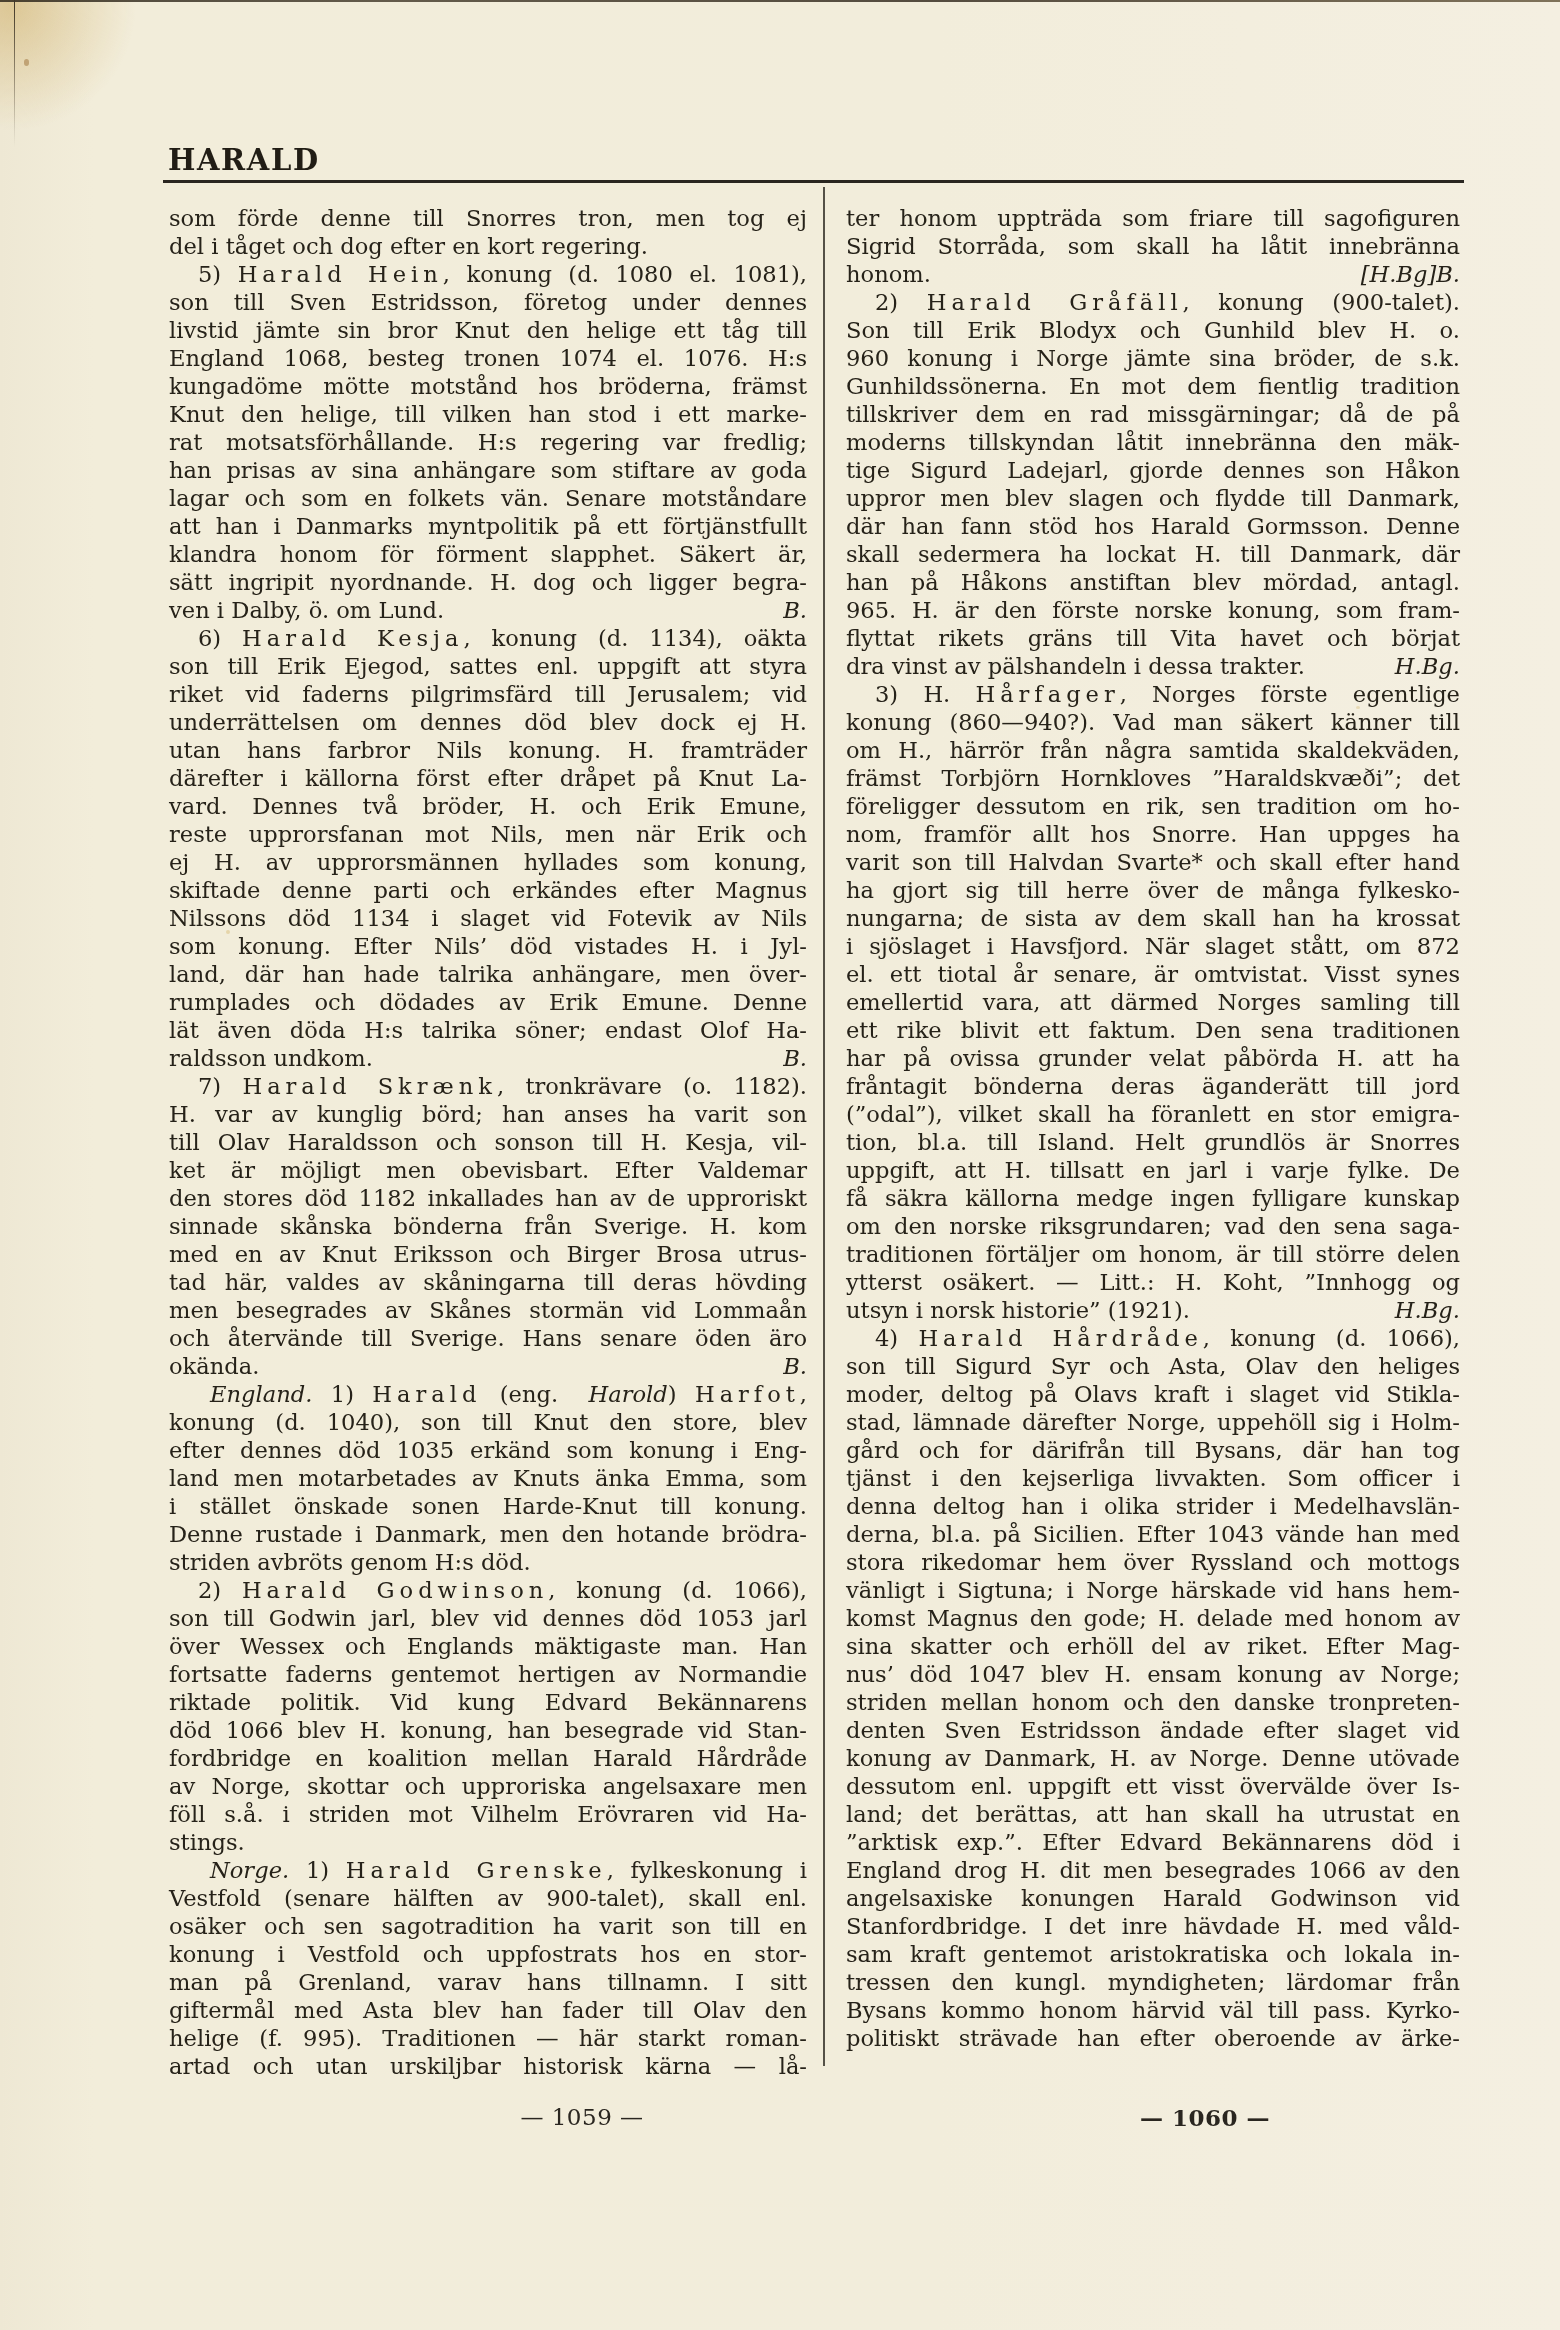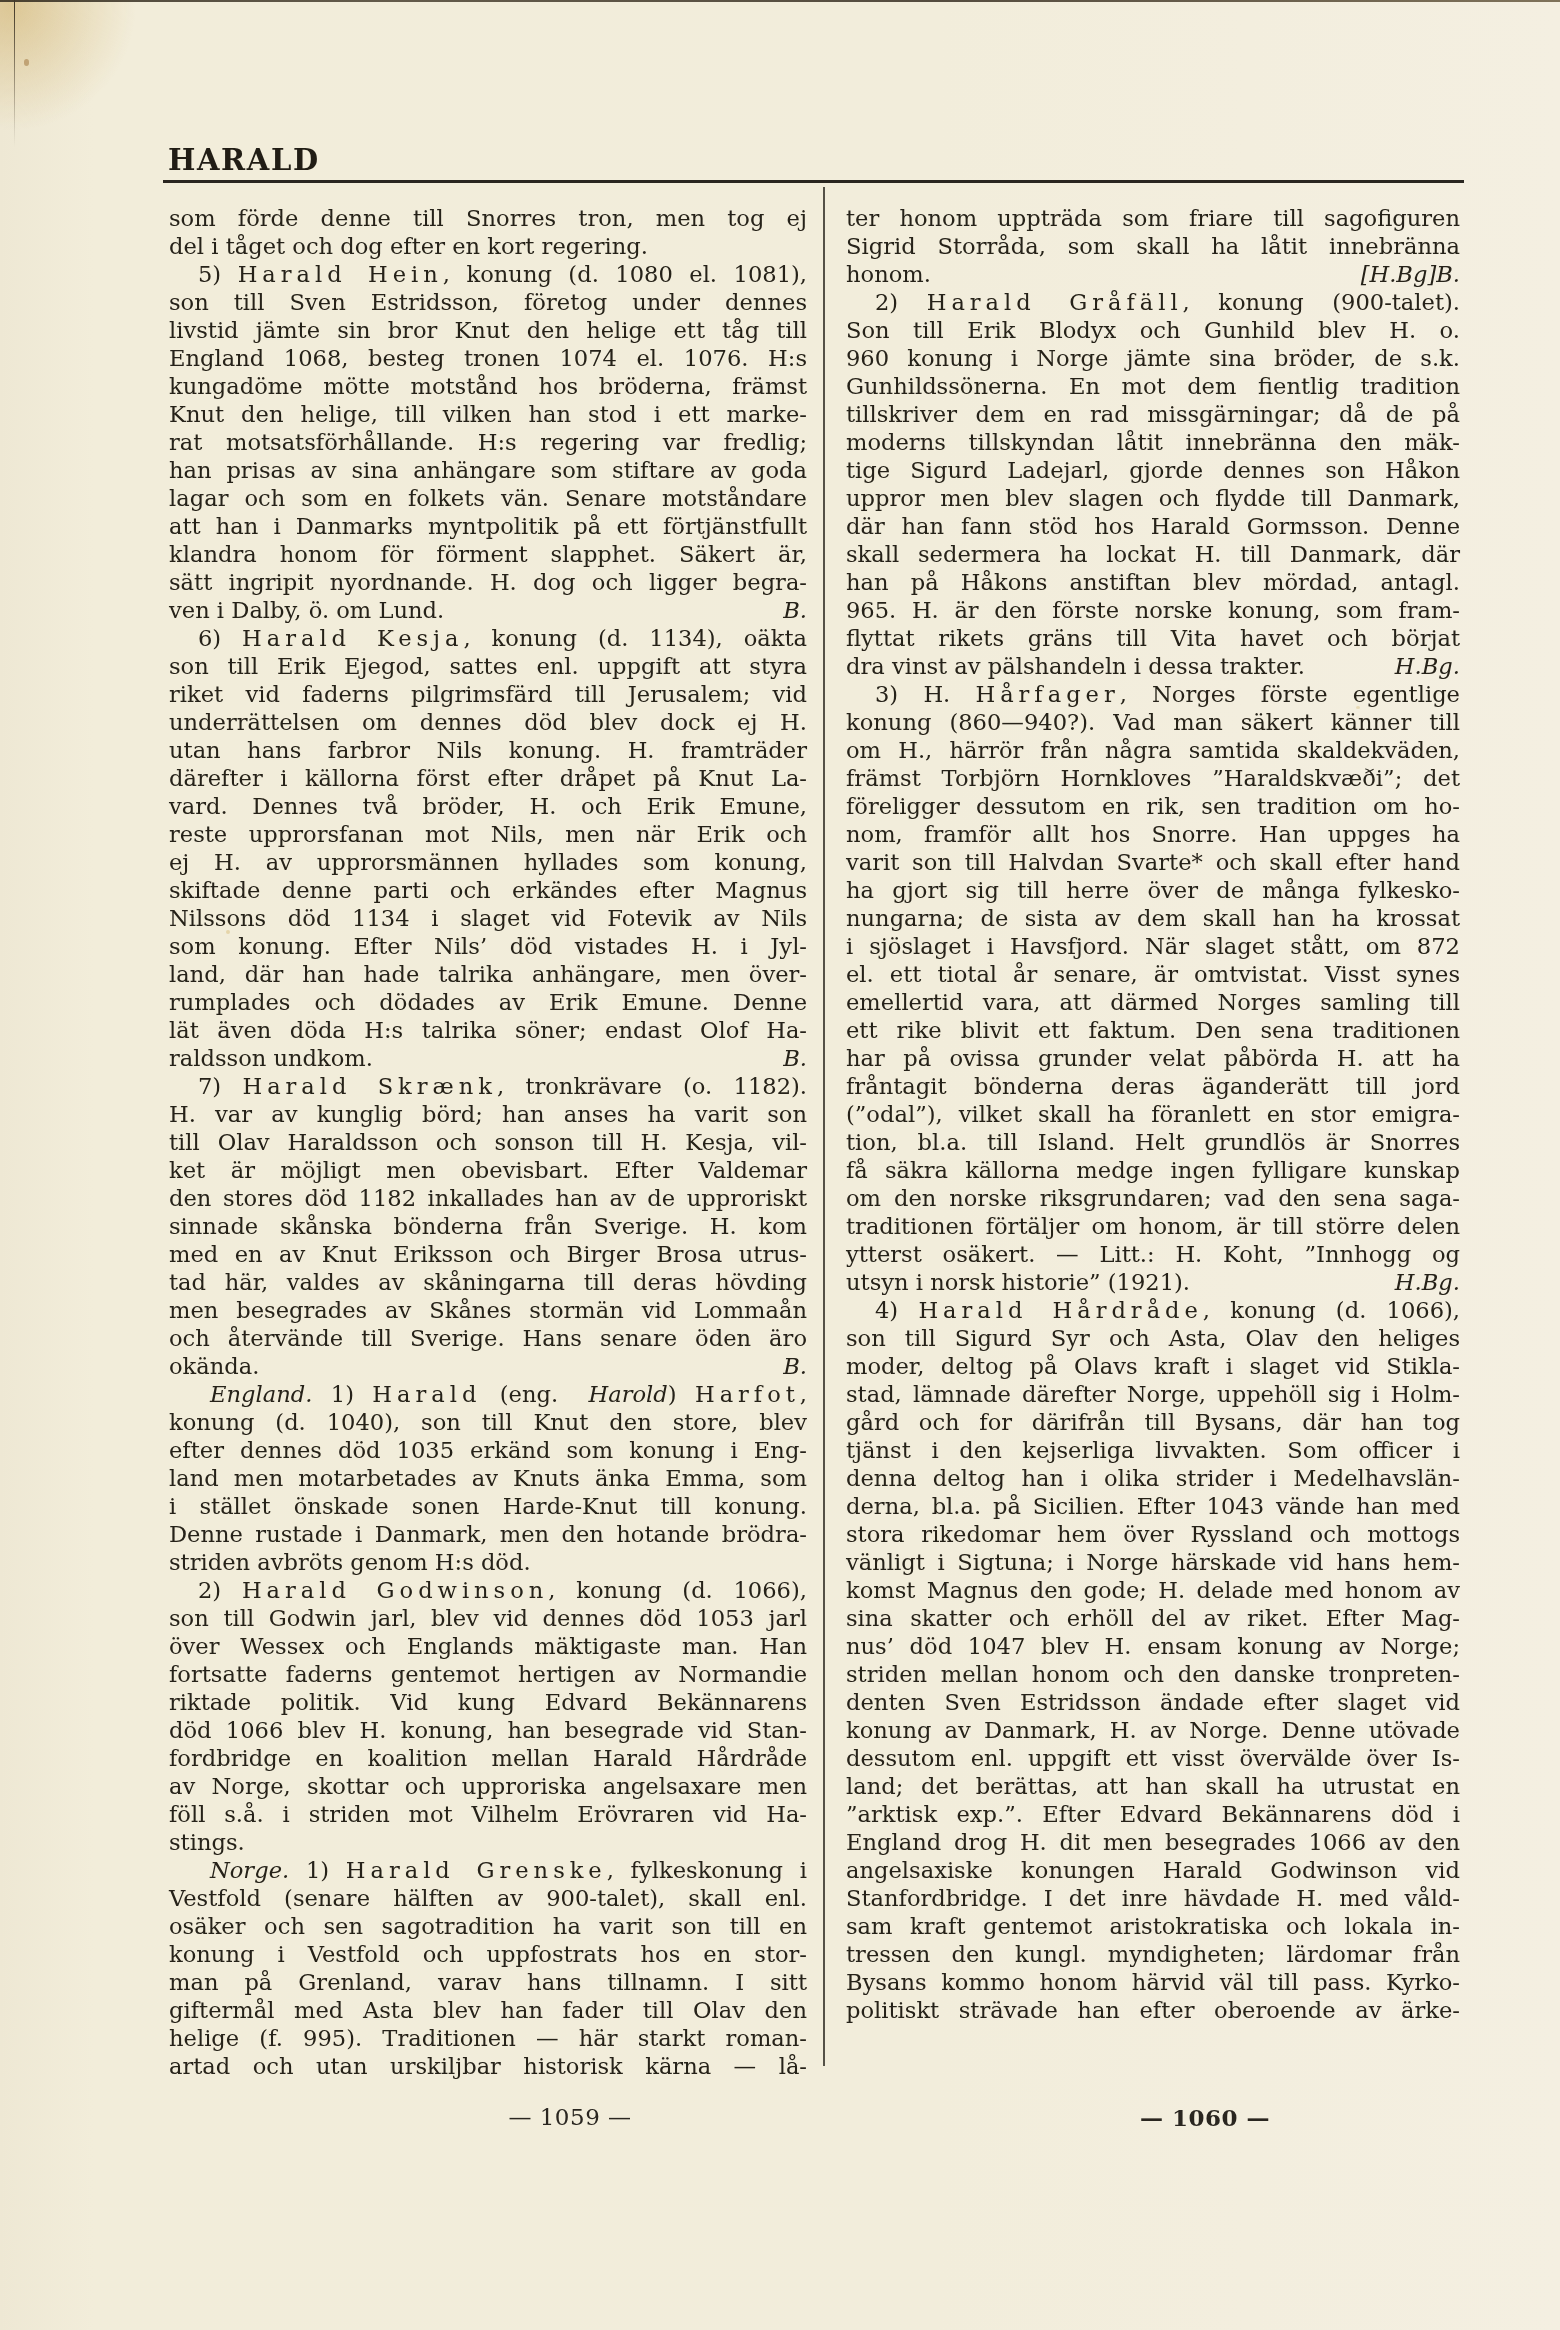--- a/index.html
+++ b/index.html
@@ -32,21 +32,21 @@
   .line{height:28px;line-height:28px;font-size:22.6px;
     text-align:justify;text-align-last:justify;text-justify:inter-word;}
   .line.noj{text-align-last:left;}
   .line.ind{text-indent:29px;}
   .sp{letter-spacing:.22em;}
   .it{font-style:italic;margin-left:12px;}
   .sig{float:right;font-style:italic;}
 
   .pageno{position:absolute;top:2104px;font-size:23px;letter-spacing:0.5px;
     transform:translateX(-50%);white-space:nowrap;color:#2a2620;}
-  .pn-left{left:570px;}
+  .pn-left{left:582px;}
   .pn-right{left:1205px;font-weight:bold;}
 </style>
 </head>
 <body>
 
 <div class="edge-top"></div>
 <div class="edge-left"></div>
 <div class="stain s1"></div>
 <div class="stain s2"></div>
 <div class="stain s3"></div>
@@ -152,20 +152,21 @@
     <div class="line"><span>ha gjort sig till herre över de många fylkesko-</span></div>
     <div class="line"><span>nungarna; de sista av dem skall han ha krossat</span></div>
     <div class="line"><span>i sjöslaget i Havsfjord.  När slaget stått, om 872</span></div>
     <div class="line"><span>el. ett tiotal år senare, är omtvistat.  Visst synes</span></div>
     <div class="line"><span>emellertid vara, att därmed Norges samling till</span></div>
     <div class="line"><span>ett rike blivit ett faktum.  Den sena traditionen</span></div>
     <div class="line"><span>har på ovissa grunder velat påbörda H. att ha</span></div>
     <div class="line"><span>fråntagit bönderna deras äganderätt till jord</span></div>
     <div class="line"><span>(”odal”), vilket skall ha föranlett en stor emigra-</span></div>
     <div class="line"><span>tion, bl.a. till Island.  Helt grundlös är Snorres</span></div>
+    <div class="line"><span>uppgift, att H. tillsatt en jarl i varje fylke.  De</span></div>
     <div class="line"><span>få säkra källorna medge ingen fylligare kunskap</span></div>
     <div class="line"><span>om den norske riksgrundaren; vad den sena saga-</span></div>
     <div class="line"><span>traditionen förtäljer om honom, är till större delen</span></div>
     <div class="line"><span>ytterst osäkert. — Litt.: H. Koht, ”Innhogg og</span></div>
     <div class="line noj"><span class="sig">H.Bg.</span><span>utsyn i norsk historie” (1921).</span></div>
     <div class="line ind"><span>4) </span><span class="sp">Harald Hårdråde</span><span>, konung (d. 1066),</span></div>
     <div class="line"><span>son till Sigurd Syr och Asta,  Olav den heliges</span></div>
     <div class="line"><span>moder, deltog på Olavs kraft i slaget vid Stikla-</span></div>
     <div class="line"><span>stad, lämnade därefter Norge, uppehöll sig i Holm-</span></div>
     <div class="line"><span>gård och for därifrån till Bysans, där han tog</span></div>

